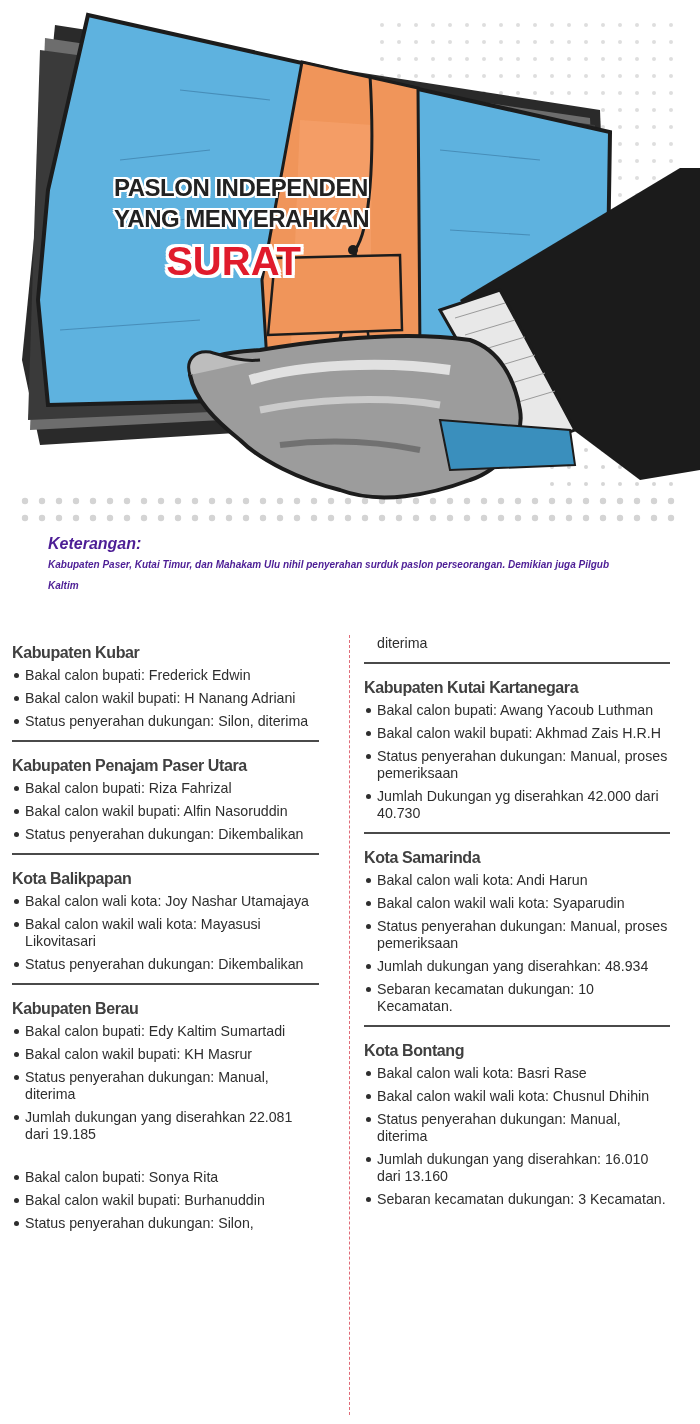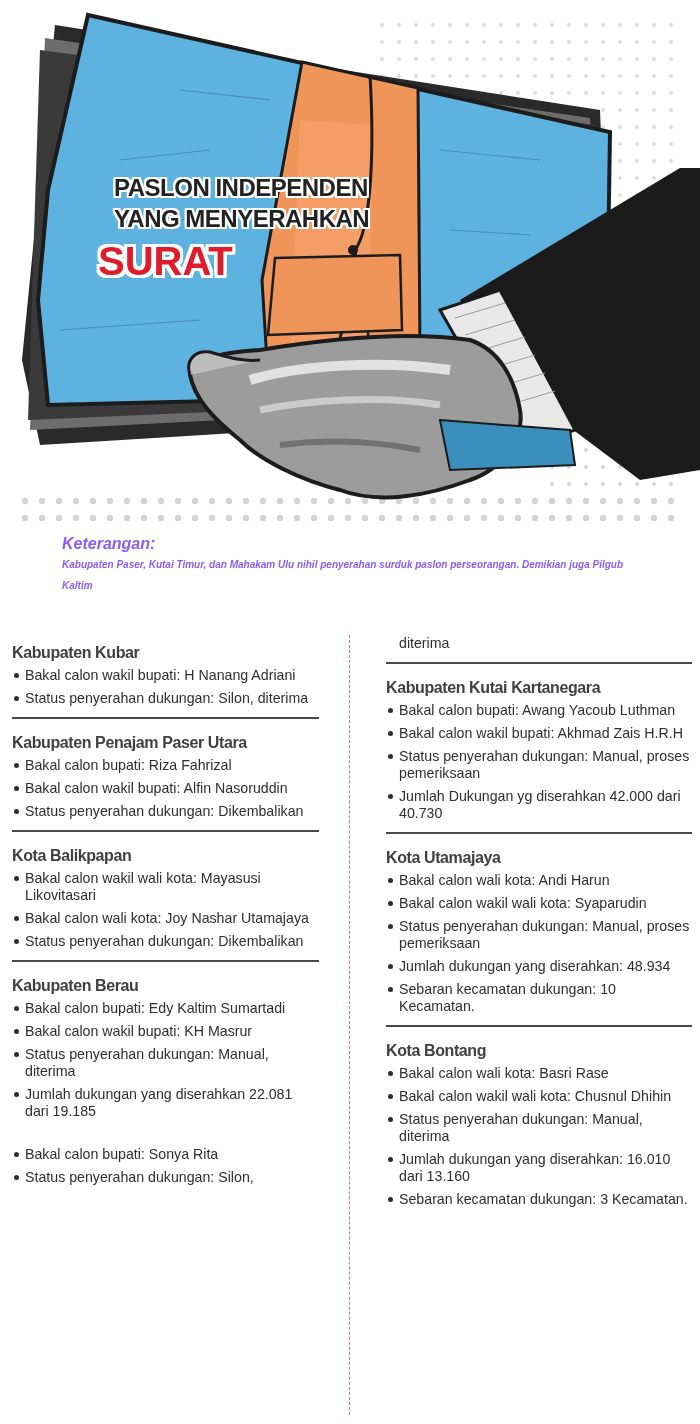--- a/index.html
+++ b/index.html
@@ -16,34 +16,35 @@
       color: #222; line-height: 31px;
       text-shadow: 2px 0 0 #fff, -2px 0 0 #fff, 0 2px 0 #fff, 0 -2px 0 #fff,
                    2px 2px 0 #fff, -2px -2px 0 #fff, 2px -2px 0 #fff, -2px 2px 0 #fff;
       padding-left: 16px;
     }
     .headline .big {
       display: block; font-weight: bold; font-size: 40px; letter-spacing: 0px;
       color: #e01b2c; line-height: 42px;
       text-shadow: 3px 0 0 #fff, -3px 0 0 #fff, 0 3px 0 #fff, 0 -3px 0 #fff,
                    3px 3px 0 #fff, -3px -3px 0 #fff, 3px -3px 0 #fff, -3px 3px 0 #fff;
+      text-align: center;
     }
     .headline .big.first { margin-top: 6px; }
 
     
-    .note { position: absolute; left: 62px; top: 534px; width: 580px; font-style: italic; font-weight: bold; color: #8b5cf6; }
+    .note { position: absolute; left: 48px; top: 534px; width: 580px; font-style: italic; font-weight: bold; color: #4c1d95; }
     .note .note-title { font-size: 16px; line-height: 20px; }
     .note .note-text { font-size: 10px; line-height: 21px; }
 
     
     .divider-v { position: absolute; left: 349px; top: 635px; height: 780px; border-left: 1px dashed #e06b78; }
 
     .col { position: absolute; top: 640px; }
     .col-left { left: 12px; width: 307px; }
-    .col-right { left: 386px; width: 306px; top: 635px; }
+    .col-right { left: 364px; width: 306px; top: 635px; }
 
     .section { }
     .section h2 {
       color: #404040; font-weight: bold; font-size: 16px; line-height: 26px; letter-spacing: -0.4px;
       margin-bottom: 1px;
     }
     .section ul { list-style: none; }
     .section li {
       position: relative; padding-left: 13px; font-size: 14.2px; line-height: 17px; color: #2e2e2e;
       margin-bottom: 6px;
@@ -134,57 +135,59 @@
   <div class="note-text">Kabupaten Paser, Kutai Timur, dan Mahakam Ulu nihil penyerahan surduk paslon perseorangan. Demikian juga Pilgub Kaltim</div>
 </div>
 
 <div class="divider-v"></div>
 
 <div class="col col-left">
 
   <div class="section">
     <h2>Kabupaten Kubar</h2>
     <ul>
+      <li>Bakal calon bupati: Frederick Edwin</li>
       <li>Bakal calon wakil bupati: H Nanang Adriani</li>
       <li>Status penyerahan dukungan: Silon, diterima</li>
     </ul>
   </div>
   <div class="rule"></div>
 
   <div class="section">
     <h2>Kabupaten Penajam Paser Utara</h2>
     <ul>
       <li>Bakal calon bupati: Riza Fahrizal</li>
       <li>Bakal calon wakil bupati: Alfin Nasoruddin</li>
       <li>Status penyerahan dukungan: Dikembalikan</li>
     </ul>
   </div>
   <div class="rule"></div>
 
   <div class="section">
     <h2>Kota Balikpapan</h2>
     <ul>
+      <li>Bakal calon wali kota: Joy Nashar Utamajaya</li>
       <li>Bakal calon wakil wali kota: Mayasusi Likovitasari</li>
-      <li>Bakal calon wali kota: Joy Nashar Utamajaya</li>
       <li>Status penyerahan dukungan: Dikembalikan</li>
     </ul>
   </div>
   <div class="rule"></div>
 
   <div class="section">
     <h2>Kabupaten Berau</h2>
     <ul>
       <li>Bakal calon bupati: Edy Kaltim Sumartadi</li>
       <li>Bakal calon wakil bupati: KH Masrur</li>
       <li>Status penyerahan dukungan: Manual, diterima</li>
       <li>Jumlah dukungan yang diserahkan 22.081 dari 19.185</li>
     </ul>
     <div class="gap"></div>
     <ul>
       <li>Bakal calon bupati: Sonya Rita</li>
+      <li>Bakal calon wakil bupati: Burhanuddin</li>
       <li>Status penyerahan dukungan: Silon,</li>
     </ul>
   </div>
 </div>
 
 <div class="col col-right">
 
   <div class="section">
     <ul>
       <li class="cont">diterima</li>
@@ -197,21 +200,21 @@
     <ul>
       <li>Bakal calon bupati: Awang Yacoub Luthman</li>
       <li>Bakal calon wakil bupati: Akhmad Zais H.R.H</li>
       <li>Status penyerahan dukungan: Manual, proses pemeriksaan</li>
       <li>Jumlah Dukungan yg diserahkan 42.000 dari 40.730</li>
     </ul>
   </div>
   <div class="rule"></div>
 
   <div class="section">
-    <h2>Kota Utamajaya</h2>
+    <h2>Kota Samarinda</h2>
     <ul>
       <li>Bakal calon wali kota: Andi Harun</li>
       <li>Bakal calon wakil wali kota: Syaparudin</li>
       <li>Status penyerahan dukungan: Manual, proses pemeriksaan</li>
       <li>Jumlah dukungan yang diserahkan: 48.934</li>
       <li>Sebaran kecamatan dukungan: 10 Kecamatan.</li>
     </ul>
   </div>
   <div class="rule"></div>
 

